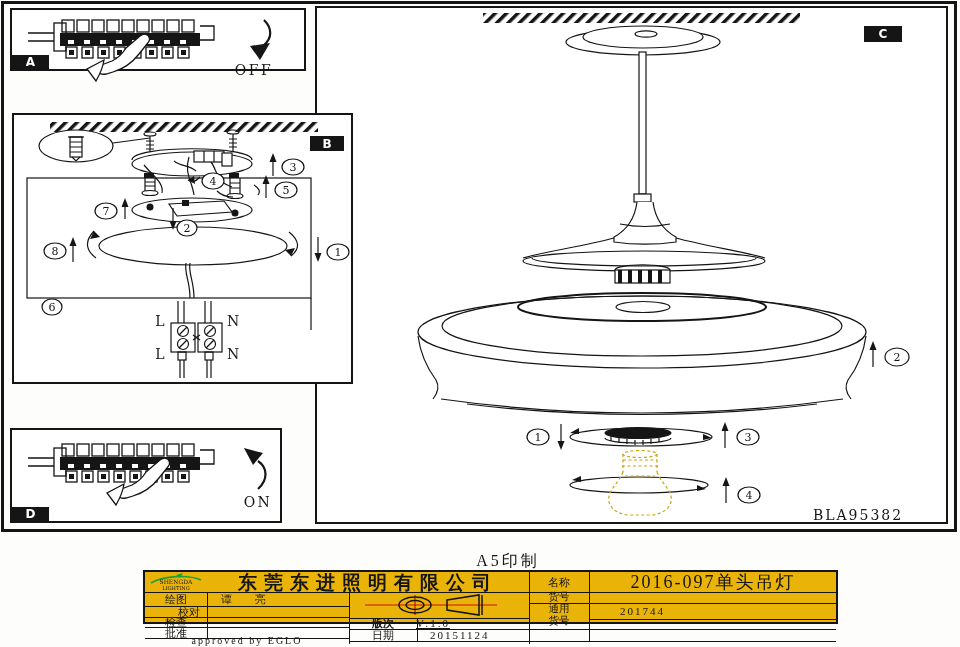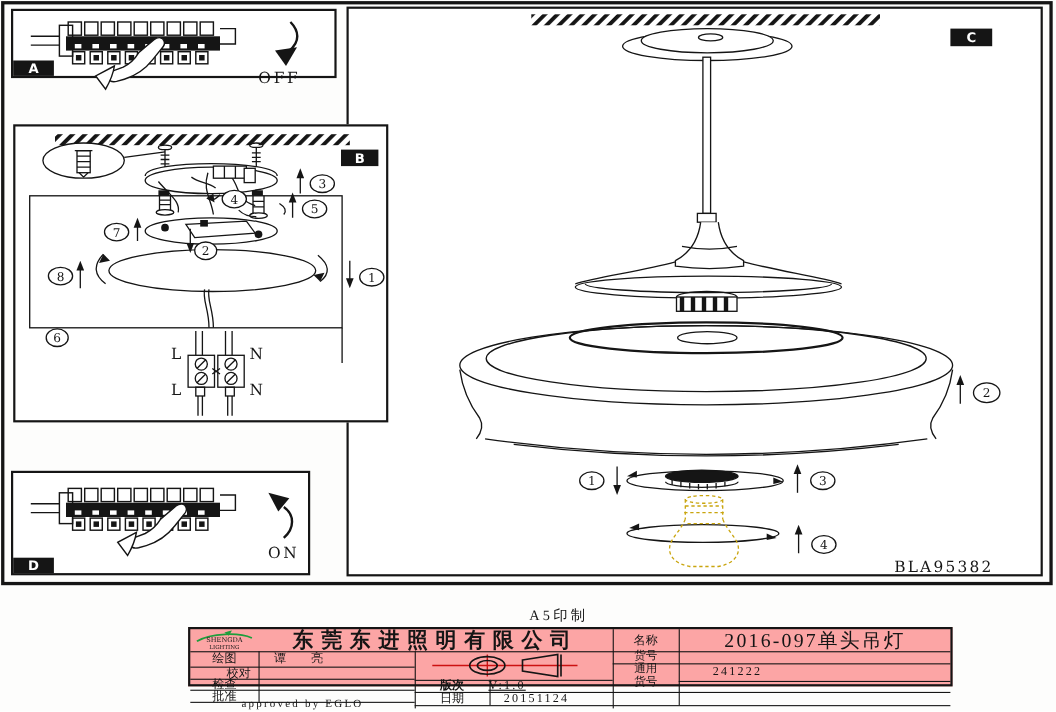--- a/index.html
+++ b/index.html
@@ -5,23 +5,23 @@
   html,body{margin:0;padding:0;background:#fff;}
   .page{position:relative;width:960px;height:647px;background:#fdfdfc;overflow:hidden;
         font-family:"Liberation Serif","DejaVu Serif",serif;color:#151515;}
   .frame{position:absolute;left:1px;top:1px;width:956px;height:531px;
          border:3px solid #151515;box-sizing:border-box;background:#fdfdfc;}
   .panel{position:absolute;background:#fff;border:2px solid #151515;box-sizing:border-box;}
   .panel svg{display:block;}
   .plabel{position:absolute;background:#151515;color:#fff;display:flex;align-items:center;
           justify-content:center;font-family:"DejaVu Sans",sans-serif;font-weight:bold;font-size:12px;}
   .print-note{position:absolute;left:466px;top:551px;width:84px;text-align:center;
-              font-size:13px;letter-spacing:3px;}
+              font-size:16px;letter-spacing:3px;}
   .tb{position:absolute;left:143px;top:570px;width:695px;height:54px;border:2px solid #151515;
-      box-sizing:border-box;background:#fca5a5;margin-left:28px;}
+      box-sizing:border-box;background:#eab308;}
   .hl,.vl{position:absolute;background:#151515;}
   .cell{position:absolute;display:flex;align-items:center;justify-content:center;
         font-size:11px;line-height:1;white-space:nowrap;overflow:visible;}
   .cell.left{justify-content:flex-start;}
   .company{font-size:19px;letter-spacing:7px;font-weight:bold;}
   .namecell{font-size:18px;letter-spacing:2px;}
   .mono{letter-spacing:2px;}
   text{fill:#151515;stroke:none;font-family:"DejaVu Serif",serif;}
 </style>
 </head>
@@ -458,15 +458,15 @@
     <div class="cell" style="left:205px;top:46px;width:66px;height:11px;font-weight:bold;">版次</div>
     <div class="cell left mono" style="left:259px;top:46px;width:110px;height:11px;padding-left:12px;text-decoration:underline;">V:1.0</div>
     <div class="cell" style="left:205px;top:57px;width:66px;height:12px;">日期</div>
     <div class="cell left mono" style="left:273px;top:57px;width:110px;height:12px;padding-left:12px;">20151124</div>
 
     <div class="cell" style="left:385px;top:0;width:58px;height:20px;">名称</div>
     <div class="cell namecell" style="left:445px;top:0;width:246px;height:20px;">2016-097单头吊灯</div>
     <div class="cell" style="left:385px;top:20px;width:58px;height:11px;font-size:10.5px;">货号</div>
     <div class="cell" style="left:385px;top:31px;width:58px;height:13px;font-size:10.5px;">通用</div>
     <div class="cell" style="left:385px;top:43px;width:58px;height:13px;font-size:10.5px;">货号</div>
-    <div class="cell left mono" style="left:445px;top:31px;width:246px;height:16px;padding-left:30px;">241222</div>
+    <div class="cell left mono" style="left:445px;top:31px;width:246px;height:16px;padding-left:30px;">201744</div>
   </div>
 </div>
 
 </body></html>

